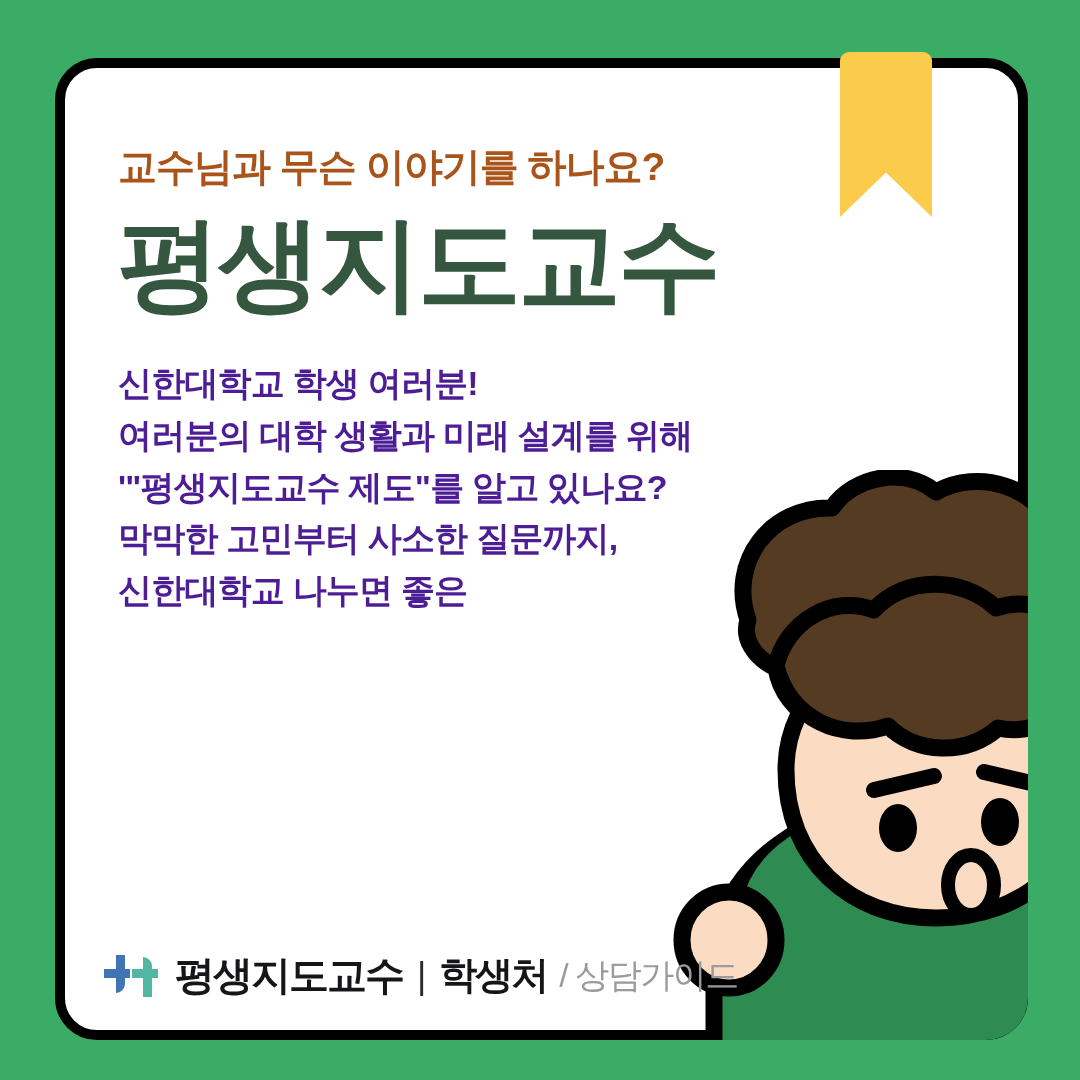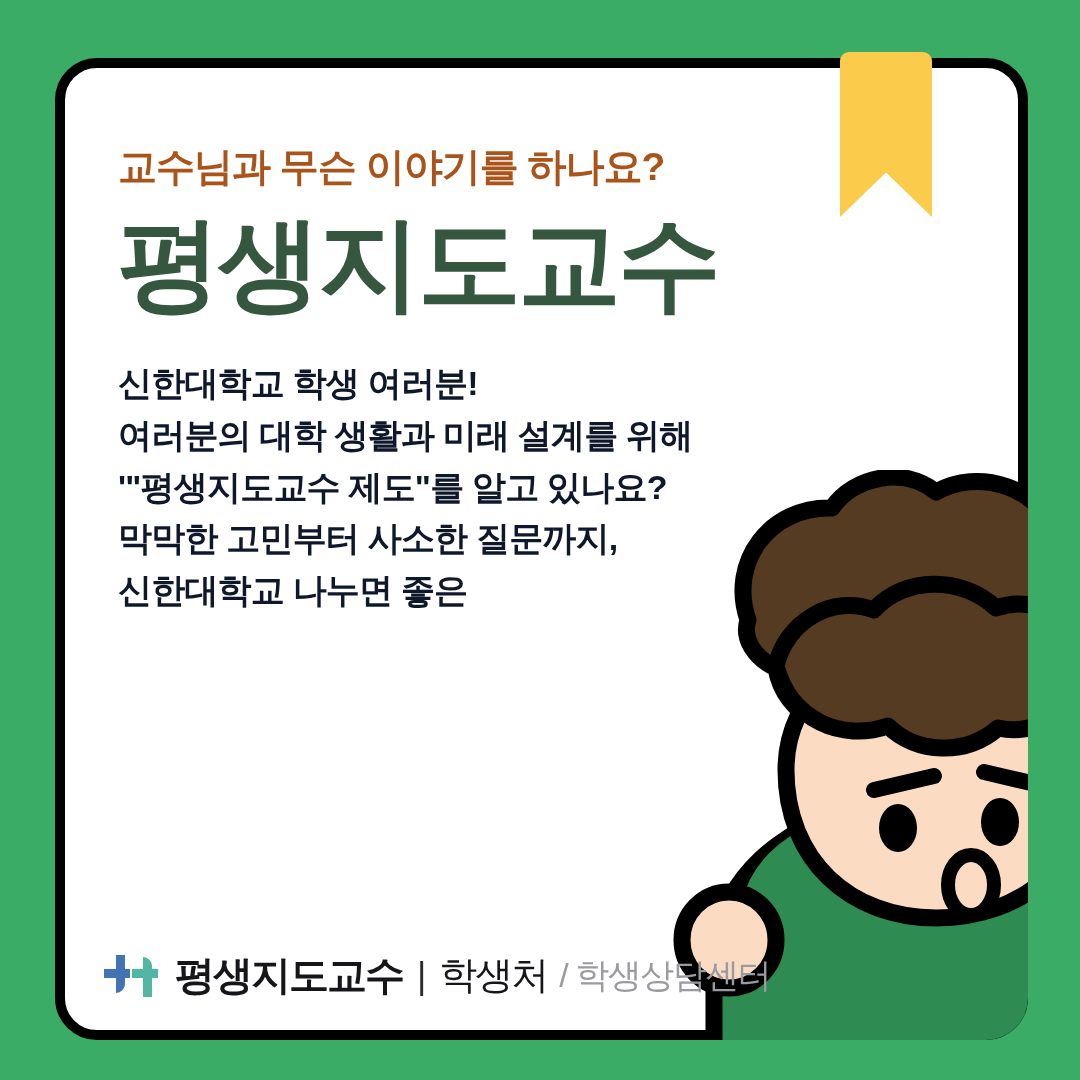--- a/index.html
+++ b/index.html
@@ -80,21 +80,21 @@
     white-space: nowrap;
     font-family: Liberation Serif, serif;
   }
 
   #body-copy {
     margin-top: 36px;
   }
   .body-line {
     font-size: 34px;
     font-weight: 600;
-    color: #0f172a;
+    color: #4c1d95;
     line-height: 1.52;
     letter-spacing: -0.8px;
     white-space: nowrap;
   }
 
   
   #footer {
     position: absolute;
     left: 103px;
     top: 948px;
@@ -117,21 +117,21 @@
   }
   #footer-divider {
     font-size: 36px;
     font-weight: 400;
     color: #2B2B30;
     margin: 0 13px 0 14px;
     line-height: 1;
   }
   #footer-dept {
     font-size: 38px;
-    font-weight: 400;
+    font-weight: 700;
     color: #16161A;
     letter-spacing: -2px;
     white-space: nowrap;
     text-align: center;
   }
   #footer-center {
     font-size: 34px;
     font-weight: 400;
     color: #9A9AA0;
     letter-spacing: -1.5px;
@@ -241,16 +241,16 @@
   <div id="footer">
     <svg id="logo-mark" viewBox="0 0 56 50" xmlns="http://www.w3.org/2000/svg">
 
       <path d="M13 4 h9 v14 h5 v9 h-5 v6 a9 9 0 0 1 -9 9 v-15 H1 v-9 h12 Z" fill="#4274B4"></path>
 
       <path d="M40 6 a9 9 0 0 1 9 9 v3 h6 v9 h-6 v19 h-9 V27 h-11 v-9 h11 Z" fill="#51B7A2"></path>
     </svg>
     <span id="footer-univ">평생지도교수</span>
     <span id="footer-divider">|</span>
     <span id="footer-dept">학생처</span>
-    <span id="footer-center">/ 학생상담센터</span>
+    <span id="footer-center">/ 상담가이드</span>
   </div>
 
 </div>
 
 </body></html>

